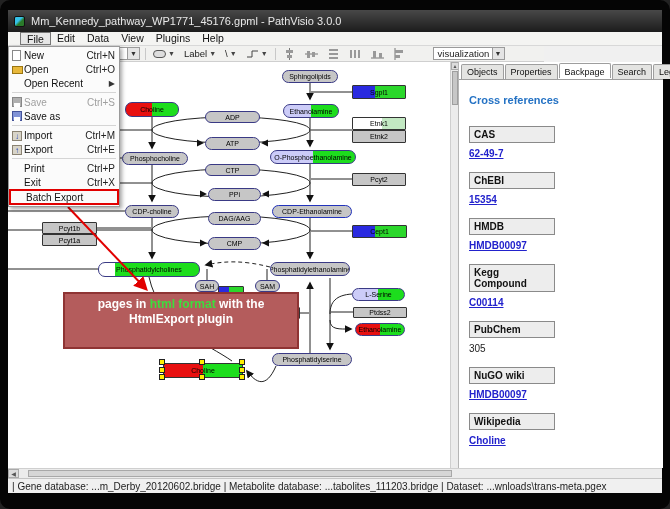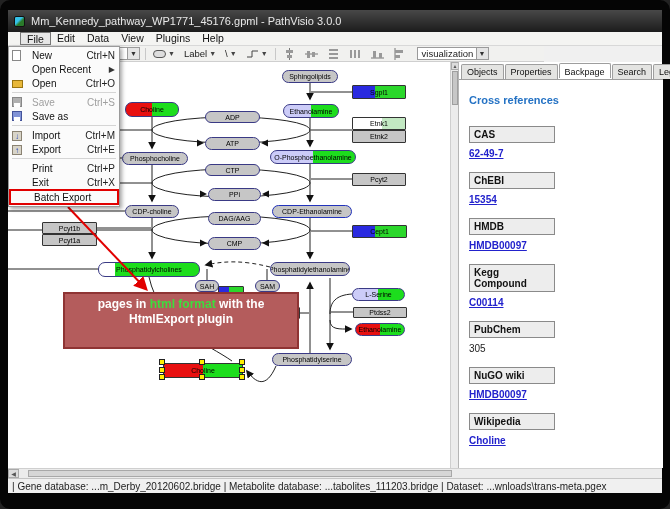--- a/index.html
+++ b/index.html
@@ -49,21 +49,21 @@
   .s-white-green{background:linear-gradient(90deg,#fff 16%,var(--node-green) 16%);}
   .s-blue-green{background:linear-gradient(90deg,#2a2ae0 42%,#2bd72b 42%);color:#000;}
   .s-white-lgreen{background:linear-gradient(90deg,#fff 55%,#c2e8c2 55%);}
   .s-gray-box{background:#c6c6c6;}
   .handle{position:absolute;width:6px;height:6px;background:var(--selection-yellow);border:1px solid #222;z-index:15;}
   
   .callout{position:absolute;left:55px;top:230px;width:236px;height:57px;background:var(--callout-bg);border:2px solid var(--callout-border);color:#fff;font-weight:bold;font-size:12px;line-height:1.28;text-align:center;padding:3px 2px;z-index:20;}
   .callout .green{color:var(--highlight-green);}
   
   .filemenu{position:absolute;left:0;top:36px;width:112px;background:#fbfbfb;border:1px solid #9a9a9a;box-shadow:2px 2px 4px rgba(0,0,0,.35);z-index:50;font-size:10px;color:#111;padding:1px 0;}
-  .fm-item{height:14px;display:flex;align-items:center;padding:0 4px 0 3px;gap:8px;}
+  .fm-item{height:14px;display:flex;align-items:center;padding:0 4px 0 3px;gap:0;}
   .fm-item .ic{width:12px;height:11px;flex:0 0 12px;position:relative;}
   .fm-item .lbl{flex:1;}
   .fm-item .sc{color:#222;}
   .fm-item.disabled .lbl,.fm-item.disabled .sc{color:#a0a0a0;}
   .fm-item.hl{border:2px solid var(--accent-red);height:16px;}
   .fm-sep{height:1px;background:#d5d5d5;margin:2px 3px;}
   .sub{font-size:8px;color:#333;}
   
   .i-new{width:9px;height:11px;background:#fff;border:1px solid #888;}
   .i-open{width:11px;height:8px;background:#e8b83a;border:1px solid #9a7511;margin-top:2px;}
@@ -162,21 +162,21 @@
             <rect x="8" y="5" width="3" height="5" fill="#999"></rect>
           </svg>
         </div>
       <div class="tbtn">
           <svg class="alni" viewBox="0 0 13 12">
             <line x1="2" y1="0" x2="2" y2="12" stroke="#777"></line>
             <rect x="2" y="2" width="8" height="3" fill="#999"></rect>
             <rect x="2" y="7" width="5" height="3" fill="#999"></rect>
           </svg>
         </div>
-      <div class="combo" style="width:72px;margin-left:4px">
+      <div class="combo" style="width:72px;margin-left:20px">
         <span>visualization</span>
         <span class="arrowbtn">▼</span>
       </div>
     </div>
 
     <div class="canvas" id="canvas">
       <svg width="442" height="406" style="position:absolute;left:0;top:0;z-index:1">
         <defs>
           <marker id="ah" markerWidth="8" markerHeight="8" viewBox="0 0 10 10" refX="8" refY="5" orient="auto-start-reverse">
             <path d="M0 0L10 5L0 10z" fill="#111"></path>
@@ -328,29 +328,29 @@
       <span>| Gene database: ...m_Derby_20120602.bridge | Metabolite database: ...tabolites_111203.bridge | Dataset: ...wnloads\trans-meta.pgex</span>
     </div>
 
     <div class="filemenu" id="filemenu">
         <div class="fm-item">
           <span class="ic"><span class="mini i-new"></span></span>
           <span class="lbl">New</span>
           <span class="sc">Ctrl+N</span>
         </div>
         <div class="fm-item">
+          <span class="ic"><span class="mini i-open"></span></span>
+          <span class="lbl">Open</span>
+          <span class="sc">Ctrl+O</span>
+        </div>
+        <div class="fm-item">
           <span class="ic"></span>
           <span class="lbl">Open Recent</span>
           <span class="sc"></span>
           <span class="sub">▶</span>
-        </div>
-        <div class="fm-item">
-          <span class="ic"><span class="mini i-open"></span></span>
-          <span class="lbl">Open</span>
-          <span class="sc">Ctrl+O</span>
         </div>
         <div class="fm-sep"></div>
         <div class="fm-item disabled">
           <span class="ic"><span class="mini i-save"><b></b></span></span>
           <span class="lbl">Save</span>
           <span class="sc">Ctrl+S</span>
         </div>
         <div class="fm-item">
           <span class="ic"><span class="mini i-saveas"><b></b></span></span>
           <span class="lbl">Save as</span>

